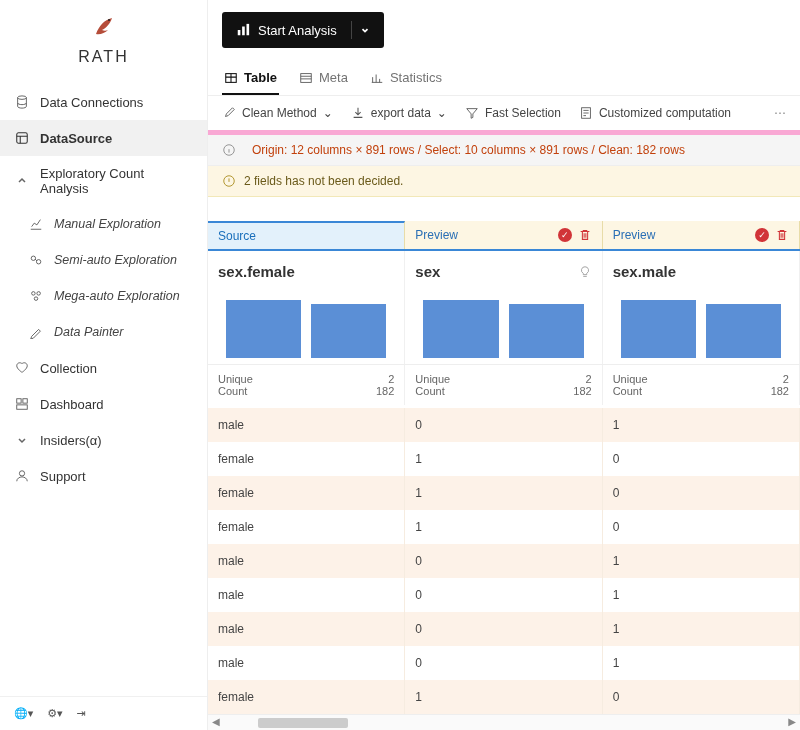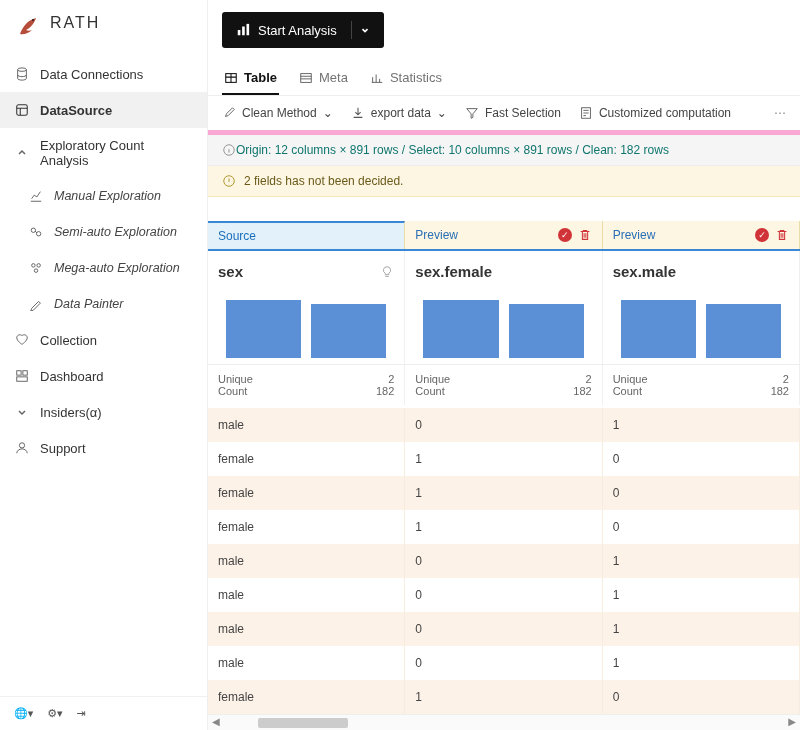--- a/index.html
+++ b/index.html
@@ -1,21 +1,21 @@
 <!DOCTYPE html>
 <html><head>
 <meta charset="utf-8">
 <style>
 * { margin: 0; padding: 0; box-sizing: border-box; }
 body { font-family: "Segoe UI", -apple-system, sans-serif; font-size: 13px; color: #323130; background: #fff; width: 800px; height: 730px; overflow: hidden; }
 .app { display: flex; height: 730px; }
 
 
 .sidebar { width: 208px; border-right: 1px solid #eee; display: flex; flex-direction: column; background: #fff; }
-.brand { display: flex; align-items: flex-start; gap: 10px; padding: 14px 16px 18px; }
+.brand { display: flex; align-items: center; gap: 10px; padding: 14px 16px 18px; flex-direction: column; }
 .brand-logo { width: 24px; height: 24px; }
 .brand-name { letter-spacing: 2px; font-size: 16px; color: #333; }
 .nav { flex: 1; overflow-y: auto; }
 .nav-item { display: flex; align-items: center; gap: 10px; padding: 10px 14px; cursor: pointer; font-size: 13px; color: #333; }
 .nav-item.active { background: #f1f1f1; font-weight: 600; }
 .nav-item.sub { padding-left: 28px; font-size: 12.5px; color: #444; font-style: italic; }
 .nav-icon { width: 16px; height: 16px; display: inline-flex; align-items: center; justify-content: center; color: #555; flex-shrink: 0; }
 .sidebar-footer { display: flex; gap: 14px; padding: 10px 14px; border-top: 1px solid #f0f0f0; font-size: 11px; color: #555; }
 
 
@@ -28,21 +28,21 @@
 
 .tabs { display: flex; gap: 18px; padding: 0 14px; border-bottom: 1px solid #eee; }
 .tab { display: flex; align-items: center; gap: 6px; padding: 10px 2px 8px; cursor: pointer; font-size: 13px; color: #737373; border-bottom: 2px solid transparent; }
 .tab.active { font-weight: 600; border-bottom: 2px solid #111; color: #111; }
 
 
 .toolbar { display: flex; gap: 18px; padding: 10px 14px; align-items: flex-end; border-bottom: 5px solid #f9a8d4; font-size: 12px; color: #444; flex-wrap: nowrap; }
 .tool { display: flex; align-items: center; gap: 6px; cursor: pointer; white-space: nowrap; }
 
 
-.info-bar { background: #f5f5f5; padding: 8px 14px; font-size: 12px; color: #0f766e; display: flex; align-items: center; gap: 0; border-bottom: 1px solid #eee; }
+.info-bar { background: #f5f5f5; padding: 8px 14px; font-size: 12px; color: #c2410c; display: flex; align-items: center; gap: 16px; border-bottom: 1px solid #eee; }
 .warn-bar { background: #fdf6e3; padding: 8px 14px; font-size: 12px; color: #6a5a1a; display: flex; align-items: center; gap: 8px; border-bottom: 1px solid #f2e8b8; }
 
 
 .col-head-row { display: flex; border-bottom: 2px solid #3a87d6; }
 .col-head { flex: 1; min-width: 0; display: flex; align-items: center; justify-content: space-between; padding: 6px 10px; font-size: 12px; color: #2a6fb5; background: #fdf6e3; border-right: 1px solid #e8dca8; margin-top: 24px; }
 .col-head:first-child { background: #e3f1fb; color: #1a6fbb; border-top: 2px solid #3a87d6; justify-content: flex-start; }
 .col-actions { display: flex; gap: 6px; align-items: center; }
 .icon-check { width: 14px; height: 14px; background: #d13438; border-radius: 50%; display: inline-flex; align-items: center; justify-content: center; color: #fff; font-size: 9px; }
 .icon-trash { color: #d13438; cursor: pointer; }
 
@@ -326,43 +326,43 @@
                 <path d="M3 4h10M5 4v9h6V4M6 4V3h4v1M7 6v5M9 6v5"></path>
               </svg>
             </span>
         </span>
       </div>
     </div>
 
     <div class="summary-row">
       <div class="summary-cell">
         <div class="col-title">
+            <span>sex.female</span>
+          </div>
+        <div class="mini-chart">
+            <div class="bar a"></div>
+            <div class="bar b"></div>
+          </div>
+      </div>
+      <div class="summary-cell">
+        <div class="col-title">
           <span>sex</span>
           <span style="color:#999;cursor:pointer;">
               <svg width="14" height="14" viewBox="0 0 16 16" fill="none" stroke="#999" stroke-width="1">
                 <path d="M8 2a4 4 0 00-2 7.5V11h4V9.5A4 4 0 008 2zM6 13h4"></path>
               </svg>
             </span>
         </div>
         <div class="mini-chart">
             <div class="bar a"></div>
             <div class="bar b"></div>
           </div>
       </div>
       <div class="summary-cell">
         <div class="col-title">
-            <span>sex.female</span>
-          </div>
-        <div class="mini-chart">
-            <div class="bar a"></div>
-            <div class="bar b"></div>
-          </div>
-      </div>
-      <div class="summary-cell">
-        <div class="col-title">
             <span>sex.male</span>
           </div>
         <div class="mini-chart">
             <div class="bar a"></div>
             <div class="bar b"></div>
           </div>
       </div>
     </div>
 
     <div class="stats-row">

